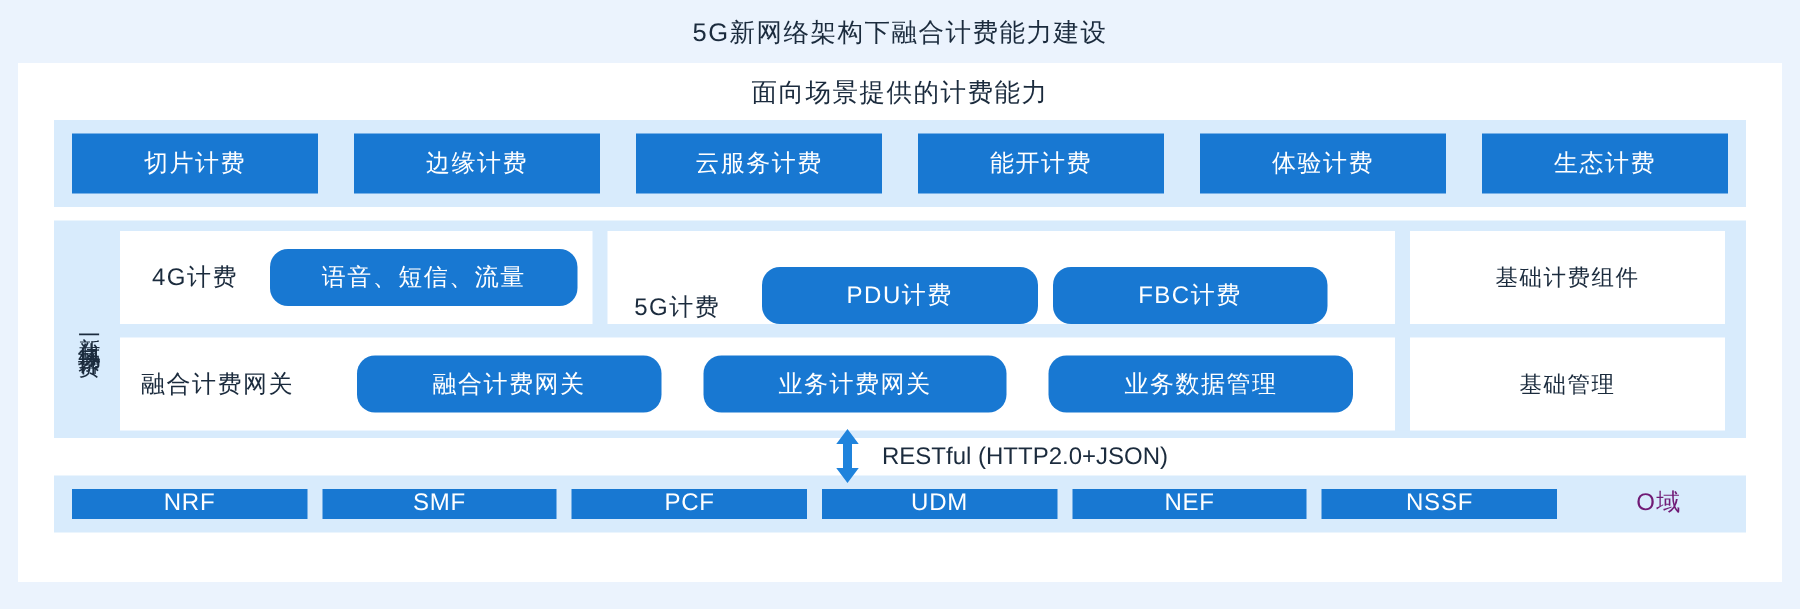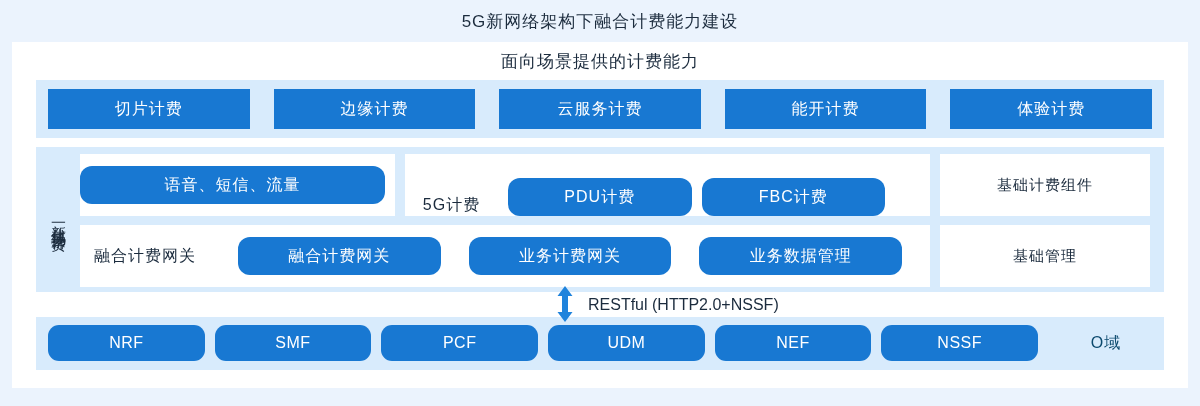--- a/index.html
+++ b/index.html
@@ -67,48 +67,50 @@
   }
   .rest-arrow{
     position:absolute;left:521px;top:-6px;width:16px;height:36px;z-index:2;
   }
   .rest-label{
     position:absolute;left:552px;top:0;line-height:25px;font-size:16px;color:#1b2b3d;
   }
   .bottom-strip{
     padding:8px 0 9px 12px;display:flex;gap:10px;align-items:center;
   }
-  .nf-node{flex:1;height:36px;letter-spacing:0.5px;border-radius:11px;}
+  .nf-node{flex:1;height:20px;letter-spacing:0.5px;}
   .o-domain{
-    flex:0 0 116px;text-align:center;font-size:16px;color:#0c4a6e;letter-spacing:1px;
+    flex:0 0 116px;text-align:center;font-size:16px;color:#701a75;letter-spacing:1px;
   }
 </style>
 </head>
 <body>
 
 <div class="page-title">5G新网络架构下融合计费能力建设</div>
 
 <div class="main-panel">
 
   <div class="cap-title">面向场景提供的计费能力</div>
 
   <div class="strip cap-strip">
     <div class="node cap-node">切片计费</div>
     <div class="node cap-node">边缘计费</div>
     <div class="node cap-node">云服务计费</div>
     <div class="node cap-node">能开计费</div>
     <div class="node cap-node">体验计费</div>
+    <div class="node cap-node">生态计费</div>
   </div>
 
   <div class="mid-panel">
     <div class="side-label">新一代场景计费</div>
     <div class="mid-rows">
 
       <div class="mid-row">
         <div class="white-box box-4g">
+          <div class="box-label">4G计费</div>
           <div class="node inner-node">语音、短信、流量</div>
         </div>
         <div class="white-box box-5g">
           <div class="box-label">5G计费</div>
           <div class="node inner-node">PDU计费</div>
           <div class="node inner-node">FBC计费</div>
         </div>
         <div class="white-box box-plain">基础计费组件</div>
       </div>
 
@@ -122,21 +124,21 @@
         <div class="white-box box-plain">基础管理</div>
       </div>
 
     </div>
   </div>
 
   <div class="rest-band">
     <svg class="rest-arrow" viewBox="0 0 16 36" xmlns="http://www.w3.org/2000/svg">
       <path d="M8 0 L15.5 10 L11 10 L11 26 L15.5 26 L8 36 L0.5 26 L5 26 L5 10 L0.5 10 Z" fill="#1f83dc"></path>
     </svg>
-    <div class="rest-label">RESTful (HTTP2.0+NSSF)</div>
+    <div class="rest-label">RESTful (HTTP2.0+JSON)</div>
   </div>
 
   <div class="strip bottom-strip">
     <div class="node nf-node">NRF</div>
     <div class="node nf-node">SMF</div>
     <div class="node nf-node">PCF</div>
     <div class="node nf-node">UDM</div>
     <div class="node nf-node">NEF</div>
     <div class="node nf-node">NSSF</div>
     <div class="o-domain">O域</div>

